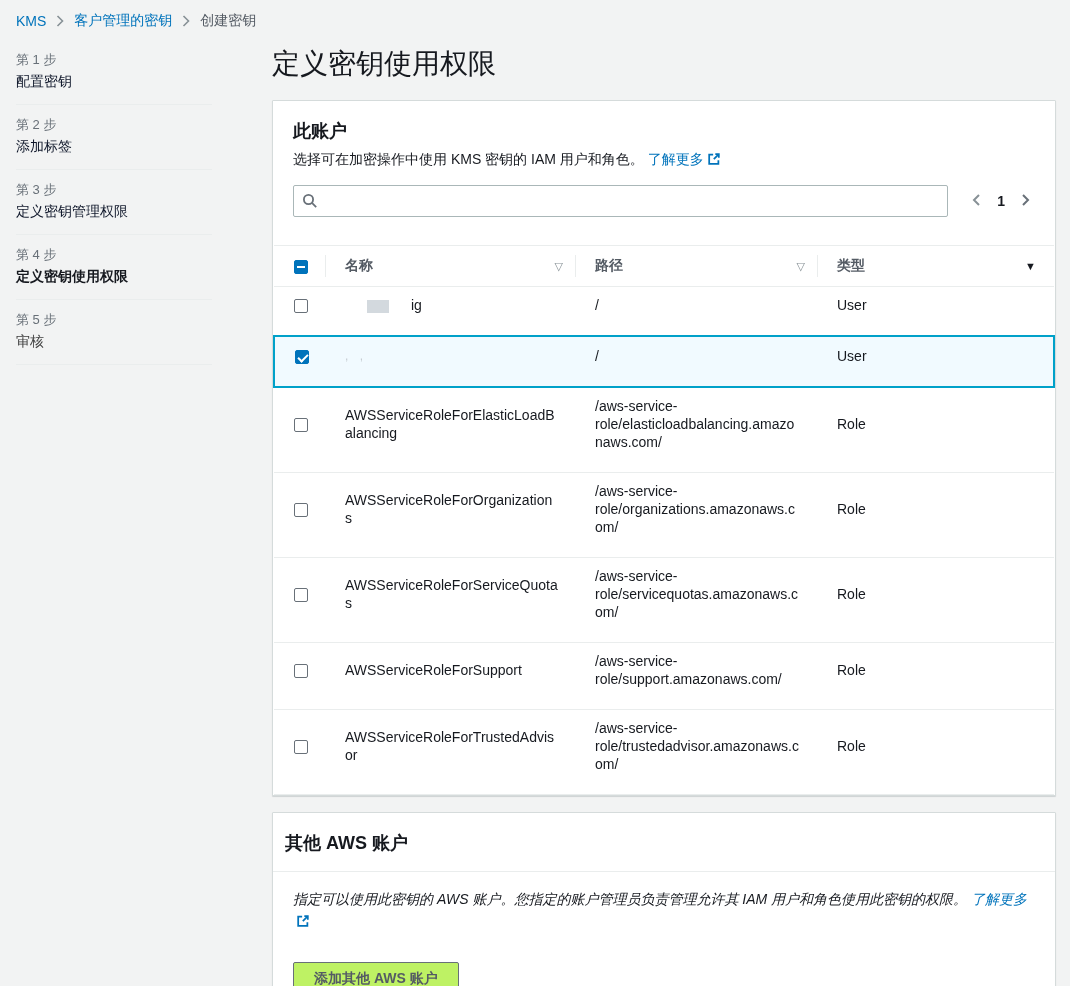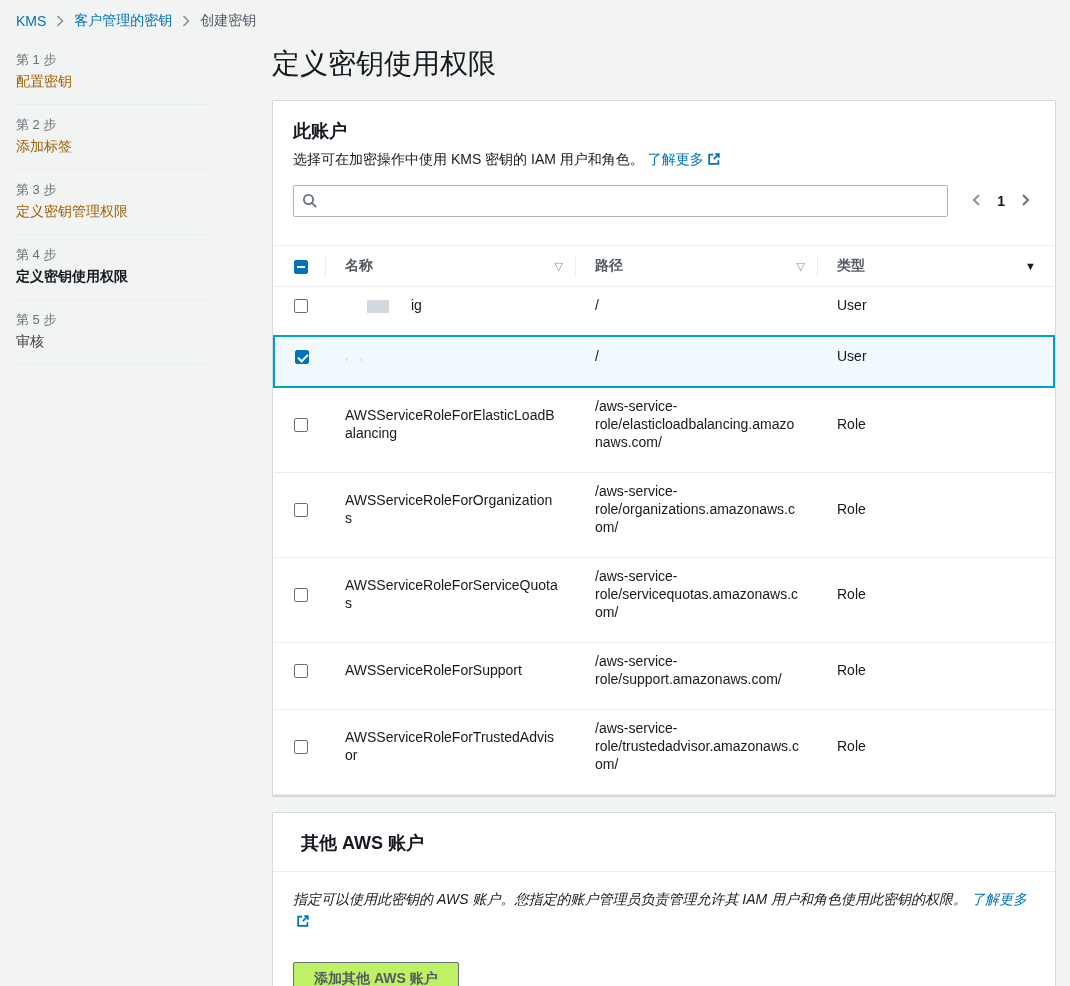--- a/index.html
+++ b/index.html
@@ -15,21 +15,21 @@
   .breadcrumb a { color:#0073bb; text-decoration:none; cursor:pointer; }
   .breadcrumb .crumb-current { color:#545b64; }
   .crumb-sep { display:inline-flex; align-items:center; }
 
   
   .layout { display:flex; align-items:flex-start; }
   .steps { width:196px; margin-right:60px; flex:none; }
   .step-block { padding:11px 0 13px 0; border-bottom:1px solid #eaeded; }
   .step-num { font-size:13px; color:#687078; margin-bottom:4px; }
   .step-title { font-size:14px; }
-  .step-title.link { color:#a16207; cursor:pointer; }
+  .step-title.link { color:#0f172a; cursor:pointer; }
   .step-title.current { color:#16191f; font-weight:700; }
   .step-title.disabled { color:#404040; }
 
   .main { flex:1; min-width:0; }
   h1.page-title { font-size:28px; font-weight:400; color:#16191f; margin:6px 0 18px 0; line-height:36px; }
 
   
   .card { background:#fff; border:1px solid #d5dbdb; border-radius:1px;
           box-shadow:0 1px 1px 0 rgba(0,28,36,.15); }
   .card-head { padding:18px 20px 14px 20px; }
@@ -76,21 +76,21 @@
   .checkbox.checked::after { content:""; position:absolute; left:4px; top:1px; width:4px; height:8px;
     border:solid #fff; border-width:0 2px 2px 0; transform:rotate(45deg); }
   .checkbox.indeterminate::after { content:""; position:absolute; left:2px; top:5px; width:8px; height:2px; background:#fff; }
 
   .redact-box { display:inline-block; width:22px; height:13px; background:#d3d9de;
     vertical-align:middle; margin:0 22px 0 22px; }
   .faint { color:#c6ccd2; font-size:12px; letter-spacing:4px; }
 
   
   .card2 { margin-top:16px; }
-  .card2-head { padding:18px 20px 16px 28px; border-bottom:1px solid #eaeded; }
+  .card2-head { padding:18px 20px 16px 12px; border-bottom:1px solid #eaeded; }
   .card2-body { padding:16px 20px 20px 20px; }
   .card2-desc { font-size:14px; line-height:22px; color:#16191f; max-width:744px;font-style:italic; }
 
   
   .btn { font-family:inherit; font-size:14px; font-weight:700; border-radius:2px;
     padding:5px 20px; line-height:20px; cursor:pointer; }
   .btn-secondary { background:#bef264; border:1px solid #687078; color:#545b64; }
   .btn-primary { background:#a21caf; border:4px solid #14532d; color:#fff; }
   .btn-link { background:none; border:none; color:#545b64; font-weight:700; padding:5px 4px; }
   .add-account-btn { margin-top:28px; }

